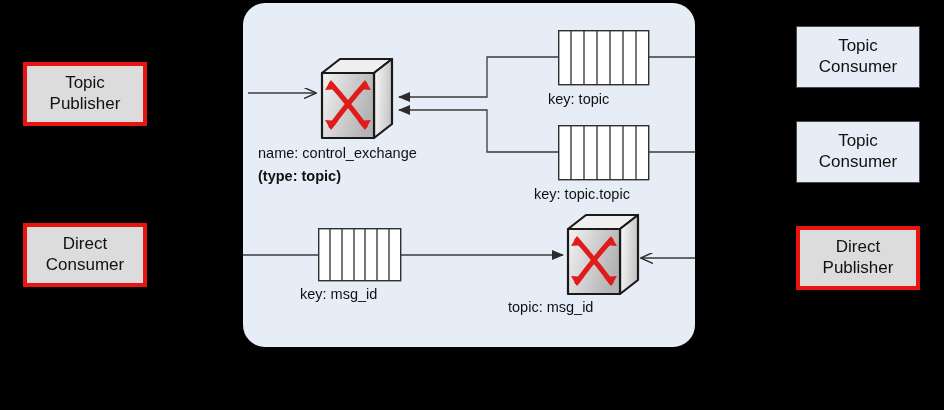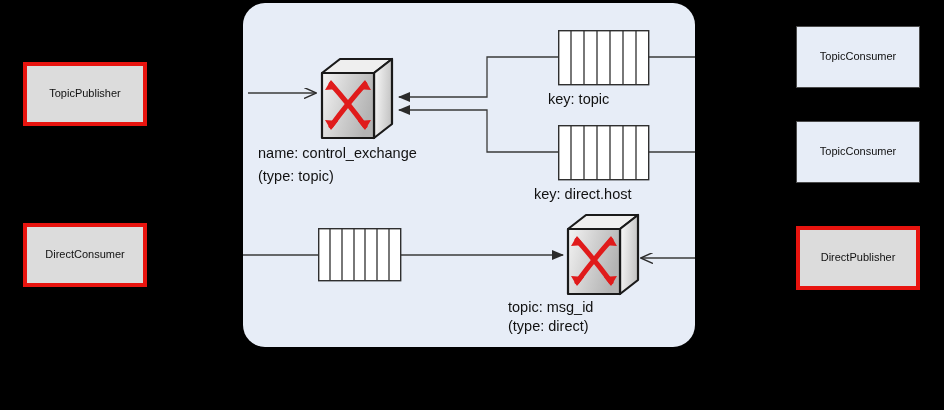--- a/index.html
+++ b/index.html
@@ -1,20 +1,20 @@
 <!DOCTYPE html>
 <html><head>
 <meta charset="utf-8">
 <style>
   html,body{margin:0;padding:0;background:#000;}
   body{width:944px;height:410px;overflow:hidden;font-family:"Liberation Sans",sans-serif;}
   #stage{position:relative;width:944px;height:410px;background:#000;}
   .panel{position:absolute;left:243px;top:3px;width:452px;height:344px;background:#e7edf7;border-radius:22px;}
-  .node-box{position:absolute;box-sizing:border-box;display:flex;
-    align-items:center;justify-content:center;line-height:1.22;color:#111;font-size:11px;}
+  .node-box{position:absolute;box-sizing:border-box;display:flex;flex-direction:column;
+    align-items:center;justify-content:center;line-height:1.22;color:#111;font-size:17px;}
   .ext-red{background:#dcdcdc;border:4px solid #e8140f;}
   .ext-blue{background:#e7edf7;border:1px solid #4a4a4a;}
   .lbl{position:absolute;color:#111;font-size:14.5px;line-height:1.25;white-space:nowrap;}
   svg.layer{position:absolute;left:0;top:0;width:944px;height:410px;overflow:visible;}
   .qwrap{position:absolute;}
 </style>
 </head>
 <body>
 
 <div id="stage">
@@ -85,35 +85,36 @@
       <g stroke="#2f2f2f" stroke-width="1.3">
         <line x1="13" y1="1" x2="13" y2="55"></line>
         <line x1="26" y1="1" x2="26" y2="55"></line>
         <line x1="39" y1="1" x2="39" y2="55"></line>
         <line x1="52" y1="1" x2="52" y2="55"></line>
         <line x1="65" y1="1" x2="65" y2="55"></line>
         <line x1="78" y1="1" x2="78" y2="55"></line>
       </g>
     </svg>
   </div>
-  <div class="lbl" style="left:534px;top:185px;width:140px;">key: direct.host</div>
+  <div class="lbl" style="left:534px;top:185px;width:140px;">key: topic.topic</div>
 
   <div class="qwrap" style="left:318px;top:228px;">
     <svg width="84" height="54">
       <rect x="0.7" y="0.7" width="82" height="52" fill="#ffffff" stroke="#2f2f2f" stroke-width="1.4"></rect>
       <g stroke="#2f2f2f" stroke-width="1.3">
         <line x1="12" y1="1" x2="12" y2="53"></line>
         <line x1="24" y1="1" x2="24" y2="53"></line>
         <line x1="36" y1="1" x2="36" y2="53"></line>
         <line x1="47" y1="1" x2="47" y2="53"></line>
         <line x1="59" y1="1" x2="59" y2="53"></line>
         <line x1="71" y1="1" x2="71" y2="53"></line>
       </g>
     </svg>
   </div>
+  <div class="lbl" style="left:300px;top:285px;width:120px;">key: msg_id</div>
 
   <div class="qwrap" style="left:314px;top:56px;">
     <svg width="82" height="88" viewBox="0 0 82 88">
       <defs>
         <linearGradient id="exFaceA" x1="0" y1="0" x2="1" y2="0.35">
           <stop offset="0" stop-color="#f4f4f4"></stop>
           <stop offset="0.55" stop-color="#cfcfcf"></stop>
           <stop offset="1" stop-color="#b4b4b4"></stop>
         </linearGradient>
         <linearGradient id="exSideA" x1="0" y1="0" x2="1" y2="0.2">
@@ -134,41 +135,40 @@
       </g>
       <g fill="#e01b1b">
         <path d="M17,24 l7,9 l-13,1 z"></path>
         <path d="M51,24 l-7,9 l13,1 z"></path>
         <path d="M17,74 l7,-9 l-13,-1 z"></path>
         <path d="M51,74 l-7,-9 l13,-1 z"></path>
       </g>
     </svg>
   </div>
   <div class="lbl" style="left:258px;top:144px;width:196px;">name: control_exchange</div>
-  <div class="lbl" style="left:258px;top:167px;width:196px;">(type: topic)</div>
+  <div class="lbl" style="left:258px;top:167px;width:196px;font-weight:bold;">(type: topic)</div>
 
   <div class="qwrap" style="left:560px;top:212px;">
     <svg width="82" height="88" viewBox="0 0 82 88">
       <path d="M8,17 L26,3 L78,3 L60,17 Z" fill="#efefef" stroke="#1a1a1a" stroke-width="2.2" stroke-linejoin="round"></path>
       <path d="M60,17 L78,3 L78,68 L60,82 Z" fill="url(#exSideA)" stroke="#1a1a1a" stroke-width="2.2" stroke-linejoin="round"></path>
       <rect x="8" y="17" width="52" height="65" fill="url(#exFaceA)" stroke="#1a1a1a" stroke-width="2.2" stroke-linejoin="round"></rect>
       <g fill="none" stroke="#e01b1b" stroke-width="5" stroke-linecap="round">
         <path d="M17,28 Q34,47 51,70"></path>
         <path d="M51,28 Q34,47 17,70"></path>
       </g>
       <g fill="#e01b1b">
         <path d="M17,24 l7,9 l-13,1 z"></path>
         <path d="M51,24 l-7,9 l13,1 z"></path>
         <path d="M17,74 l7,-9 l-13,-1 z"></path>
         <path d="M51,74 l-7,-9 l13,-1 z"></path>
       </g>
     </svg>
   </div>
   <div class="lbl" style="left:508px;top:298px;width:186px;">topic: msg_id</div>
-  <div class="lbl" style="left:508px;top:317px;width:186px;">(type: direct)</div>
 
   <div class="node-box ext-red" style="left:23px;top:62px;width:124px;height:64px;">
     <span>Topic</span>
     <span>Publisher</span>
   </div>
 
   <div class="node-box ext-red" style="left:23px;top:223px;width:124px;height:64px;">
     <span>Direct</span>
     <span>Consumer</span>
   </div>

